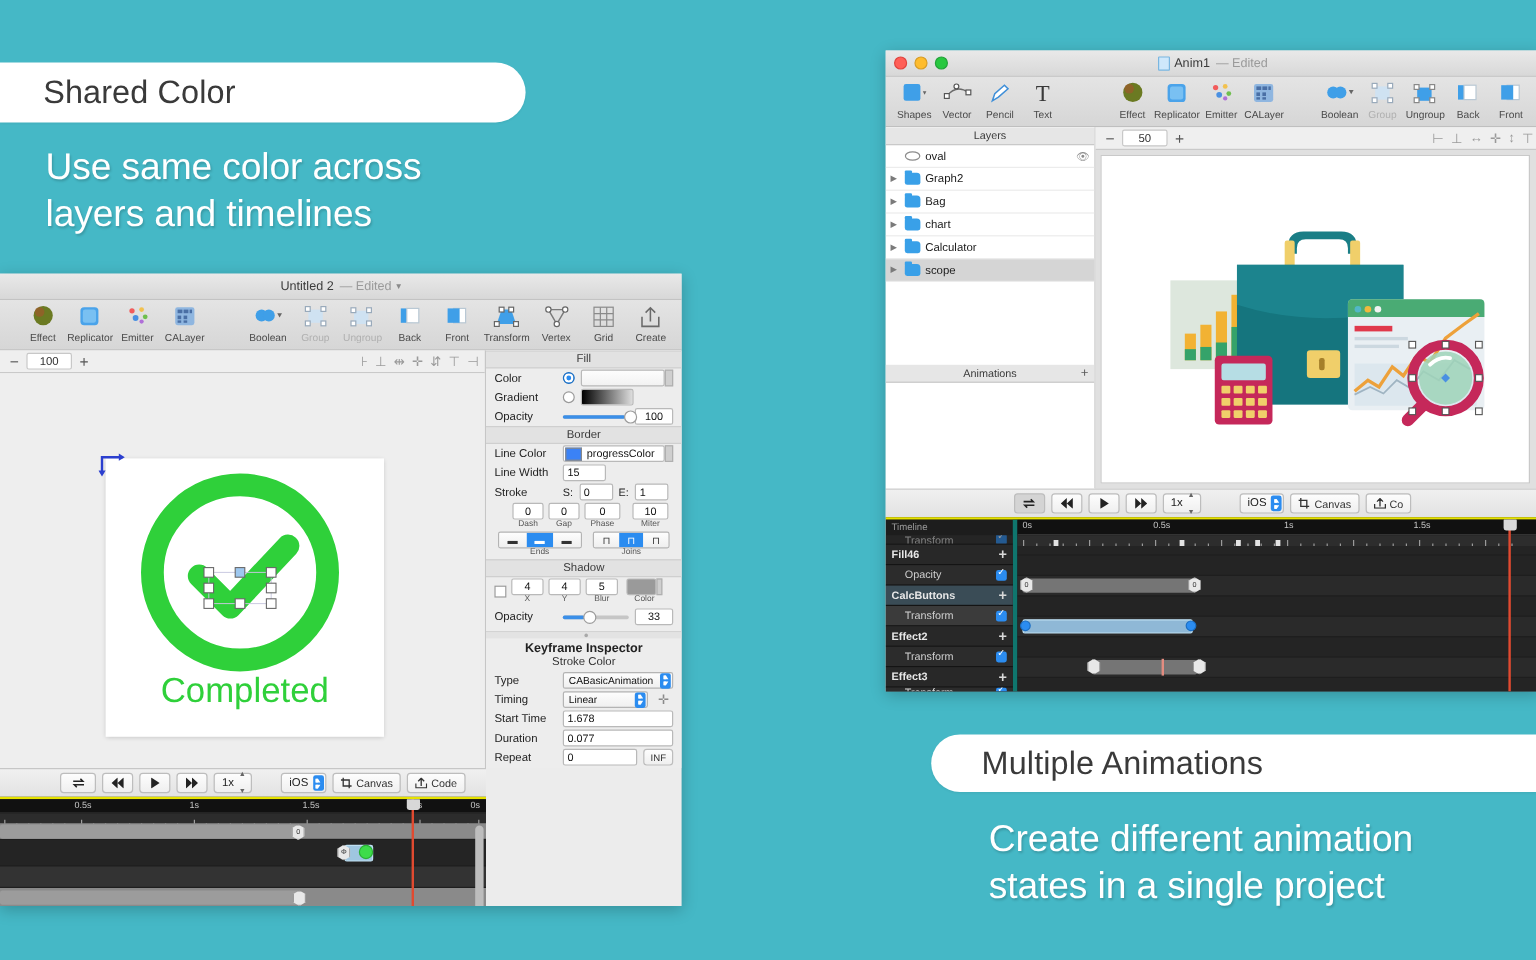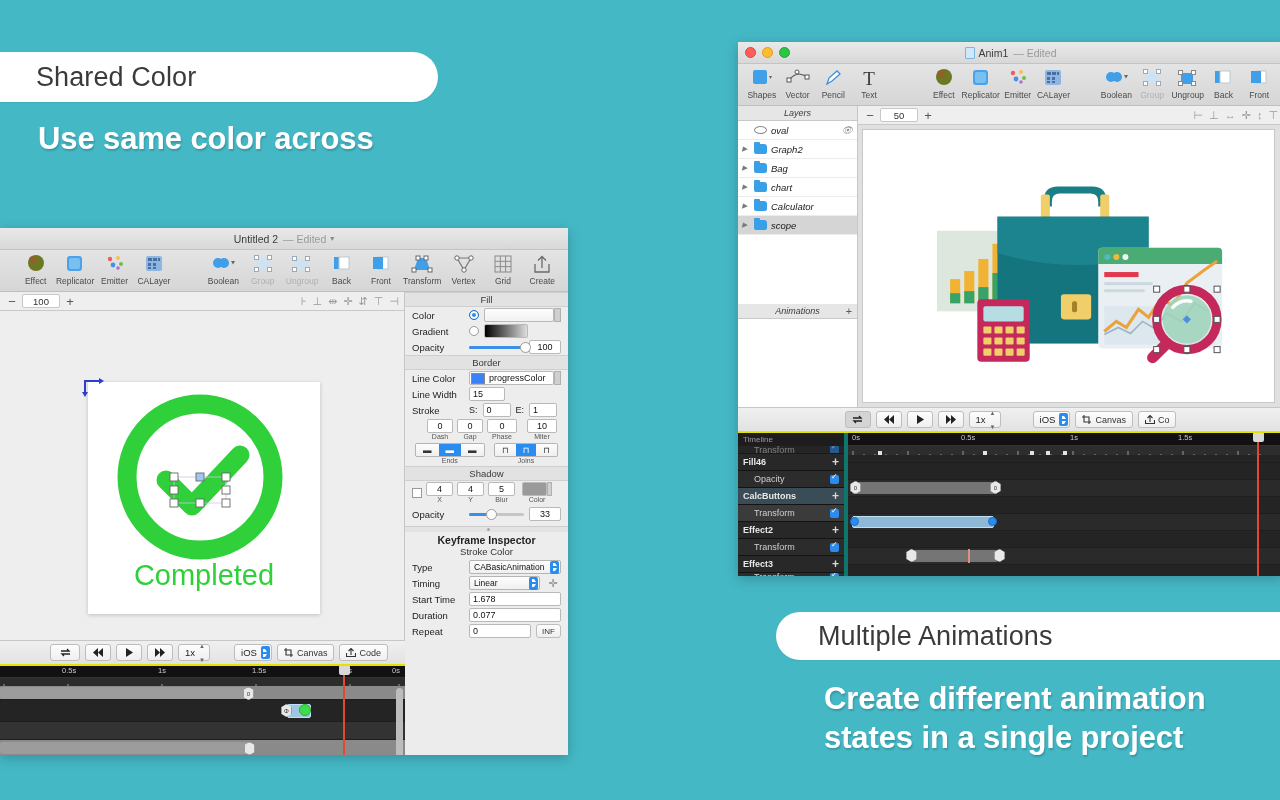--- a/index.html
+++ b/index.html
@@ -17,21 +17,21 @@
     border-radius: 0 30px 30px 0;
     display: flex; align-items: center;
     box-shadow: 0 1px 2px rgba(0,0,0,.06);
   }
   .pill.right { border-radius: 30px 0 0 30px; justify-content: flex-start; }
   .pill-text { font-size: 27px; color: #3a3a3a; font-weight: 400; letter-spacing: .1px; }
 
   .subcaption {
     position: absolute;
     color: #ffffff;
-    font-weight: bold;
+    font-weight: normal;
     font-size: 31px;
     line-height: 1.25;
     text-shadow: 1px 2px 2px rgba(0,0,0,.18);
     letter-spacing: -0.1px;
   }
 
   
   .win { position: absolute; background: #ececec; overflow: hidden;
          box-shadow: 0 3px 12px rgba(0,0,0,.22); }
   .titlebar {
@@ -170,20 +170,21 @@
 </style>
 </head>
 <body>
 
 <div class="pill" style="left:0; top:52px; width:438px; height:50px; padding-left:36px;">
   <span class="pill-text">Shared Color</span>
 </div>
 
 <div class="subcaption" style="left:38px; top:120px; width:480px;">
   <div>Use same color across</div>
+  <div>layers and timelines</div>
 </div>
 
 <div class="pill right" style="left:776px; top:612px; width:504px; height:48px; padding-left:42px;">
   <span class="pill-text">Multiple Animations</span>
 </div>
 
 <div class="subcaption" style="left:824px; top:680px; width:470px;">
   <div>Create different animation</div>
   <div>states in a single project</div>
 </div>
@@ -342,21 +343,21 @@
             <rect x="8" y="3" width="10" height="12" fill="#fff" stroke="#b9c8d4"></rect>
             <rect x="3" y="3" width="10" height="12" fill="#3f9fe8"></rect>
           </svg>
       </div>
       <div class="tb-lbl">Front</div>
     </div>
   </div>
 
   <div style="display:flex; height:301px;">
 
-    <div class="layers" style="width:120px;font-style:italic;">
+    <div class="layers" style="width:175px;">
       <div class="pane-head">
         <span>Layers</span>
       </div>
       <div style="height:183px; overflow:hidden;">
         <div class="layer-row">
           <span class="disclose"></span>
           <span class="oval-ico"></span>
           <span>oval</span>
           <span class="eye">👁</span>
         </div>

